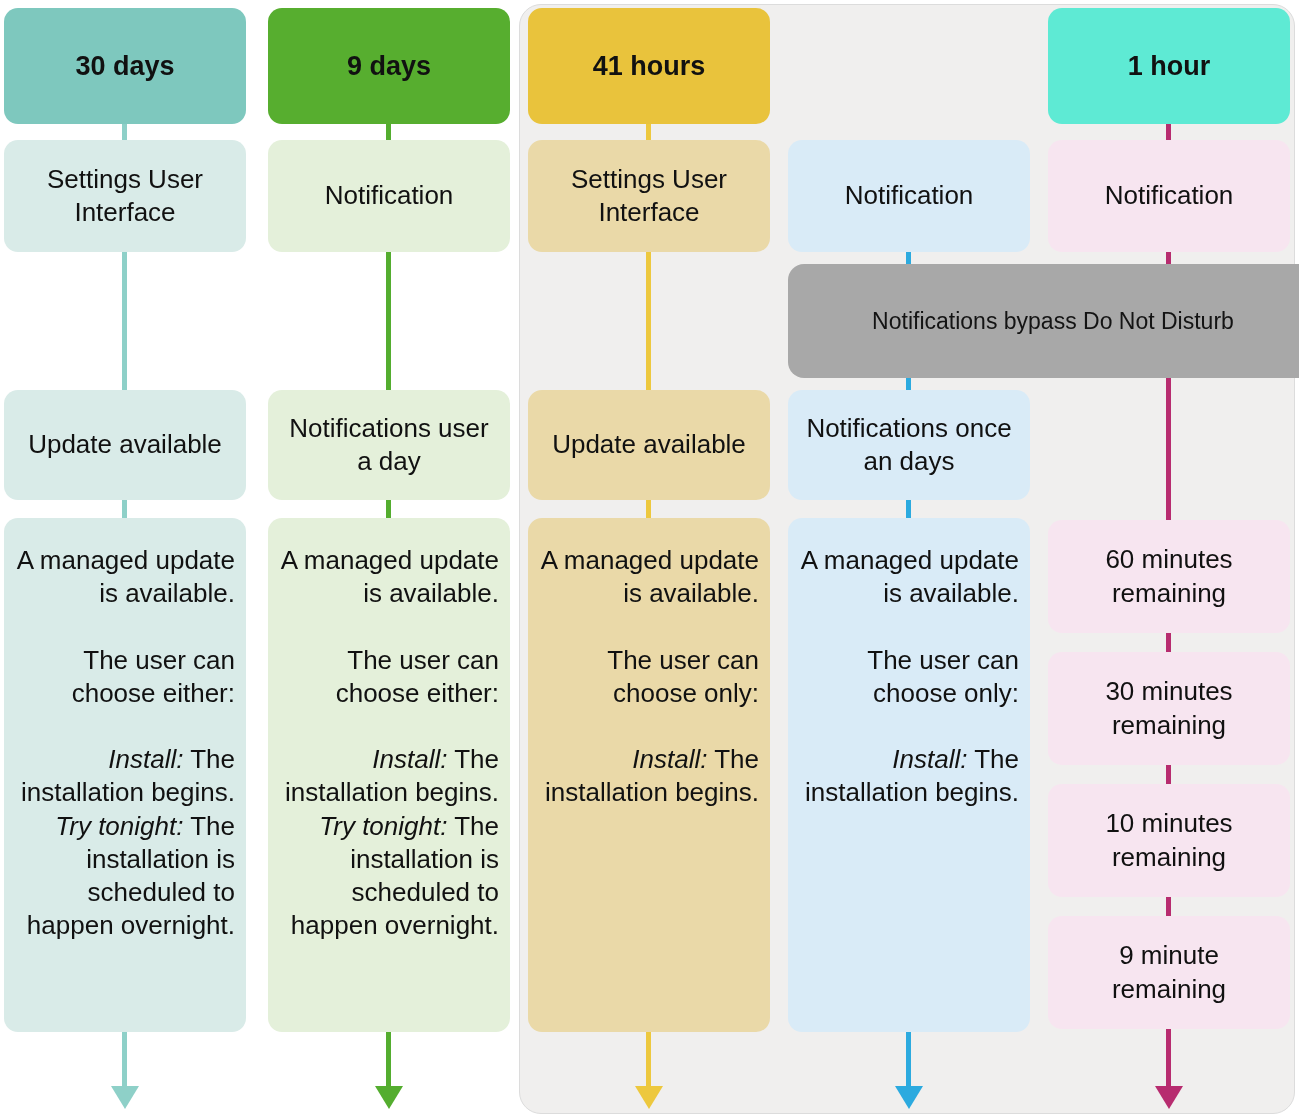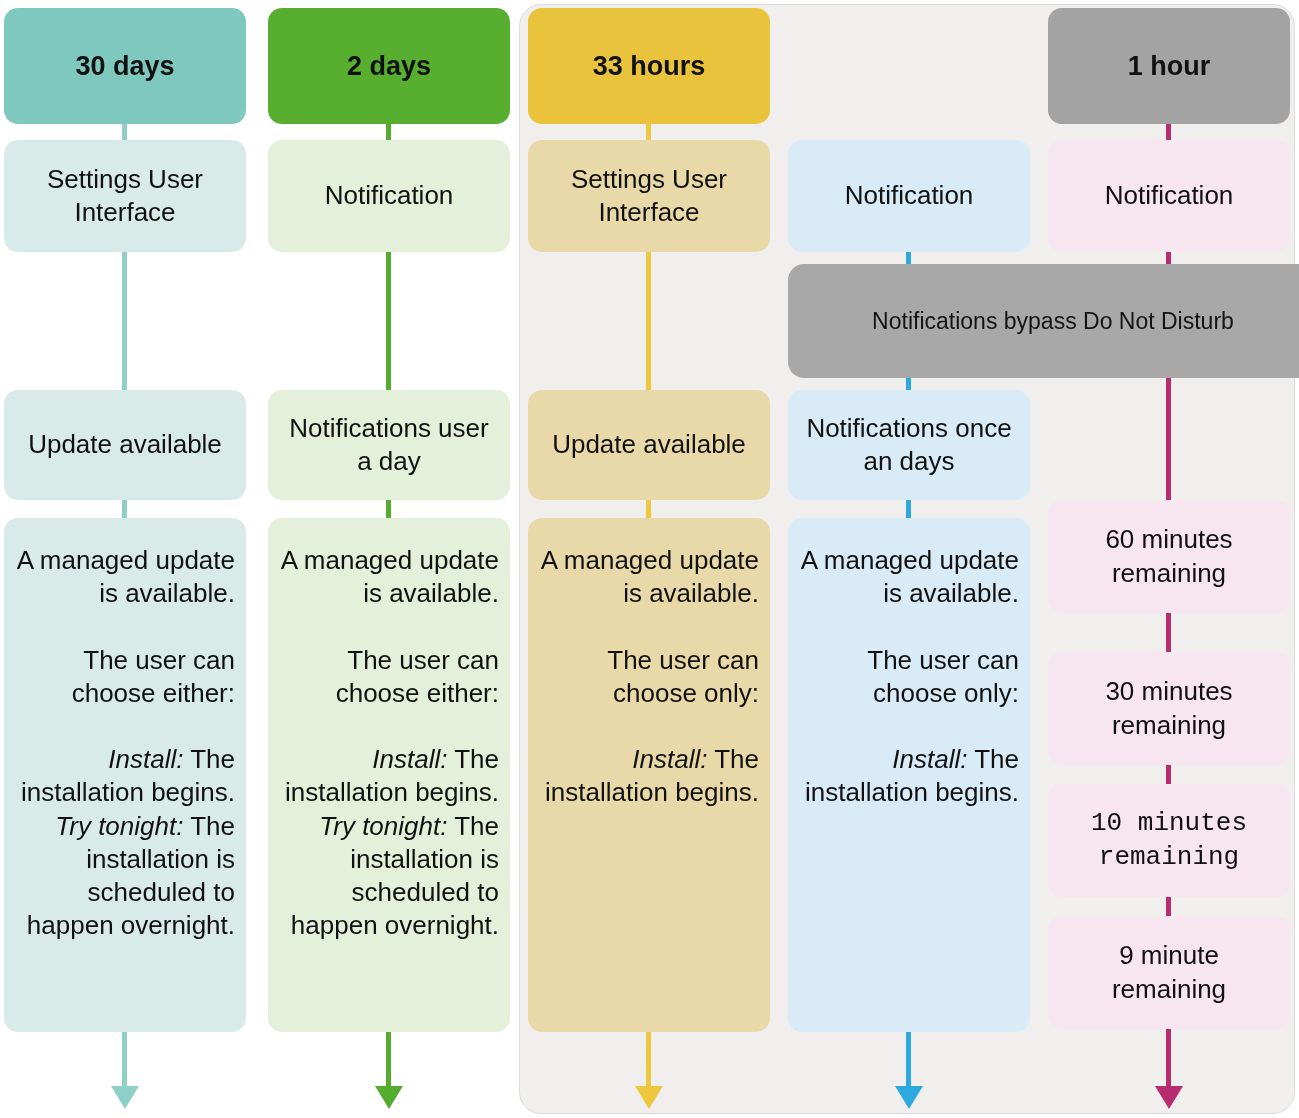--- a/index.html
+++ b/index.html
@@ -76,23 +76,23 @@
     display: block;
     padding: 26px 11px 16px 11px;
     text-align: right;
   }
   .detail p { margin: 0 0 33px 0; }
   .detail p:last-child { margin-bottom: 0; }
   .detail i { }
 
   
   .s1 { top: 390px; height: 110px; }
-  .s2 { top: 500px; height: 113px; }
+  .s2 { top: 520px; height: 113px; }
   .s3 { top: 652px; height: 113px; }
-  .s4 { top: 784px; height: 113px; font-family: Liberation Mono, monospace; }
+  .s4 { top: 784px; height: 113px; }
   .s5 { top: 916px; height: 113px; }
 
   
   .banner {
     position: absolute;
     left: 788px; top: 264px;
     width: 530px; height: 114px;
     background: #a8a8a8;
     border-radius: 16px;
     display: flex;
@@ -117,21 +117,21 @@
 
   .c3 .hdr { background: #e9c33c; }
   .c3 .box:not(.hdr) { background: #ead9a8; }
   .c3 .vline { background: #edc83e; }
   .c3 .arrowhead { border-top-color: #edc83e; }
 
   .c4 .box { background: #d9ebf7; }
   .c4 .vline { background: #2caadf; }
   .c4 .arrowhead { border-top-color: #2caadf; }
 
-  .c5 .hdr { background: #a3a3a3; }
+  .c5 .hdr { background: #5eead4; }
   .c5 .box:not(.hdr) { background: #f7e5f0; }
   .c5 .vline { background: #b72c6f; }
   .c5 .arrowhead { border-top-color: #b72c6f; }
 </style>
 </head>
 <body>
 
 <div class="canvas">
 
   <div class="gray-panel"></div>
@@ -145,34 +145,34 @@
     <div class="box detail">
       <p>A managed update is available.</p>
       <p>The user can choose either:</p>
       <p><i>Install:</i><span> The installation begins. </span><i>Try tonight:</i><span> The installation is scheduled to happen overnight.</span></p>
     </div>
   </div>
 
   <div class="col c2" style="left:268px">
     <div class="vline" style="top:100px;height:992px"></div>
     <div class="arrowhead"></div>
-    <div class="box hdr">2 days</div>
+    <div class="box hdr">9 days</div>
     <div class="box r1">Notification</div>
     <div class="box r2">Notifications user a day</div>
     <div class="box detail">
       <p>A managed update is available.</p>
       <p>The user can choose either:</p>
       <p><i>Install:</i><span> The installation begins. </span><i>Try tonight:</i><span> The installation is scheduled to happen overnight.</span></p>
     </div>
   </div>
 
   <div class="col c3" style="left:528px">
     <div class="vline" style="top:100px;height:992px"></div>
     <div class="arrowhead"></div>
-    <div class="box hdr">33 hours</div>
+    <div class="box hdr">41 hours</div>
     <div class="box r1">Settings User Interface</div>
     <div class="box r2">Update available</div>
     <div class="box detail">
       <p>A managed update is available.</p>
       <p>The user can choose only:</p>
       <p><i>Install:</i><span> The installation begins.</span></p>
     </div>
   </div>
 
   <div class="col c4" style="left:788px">

